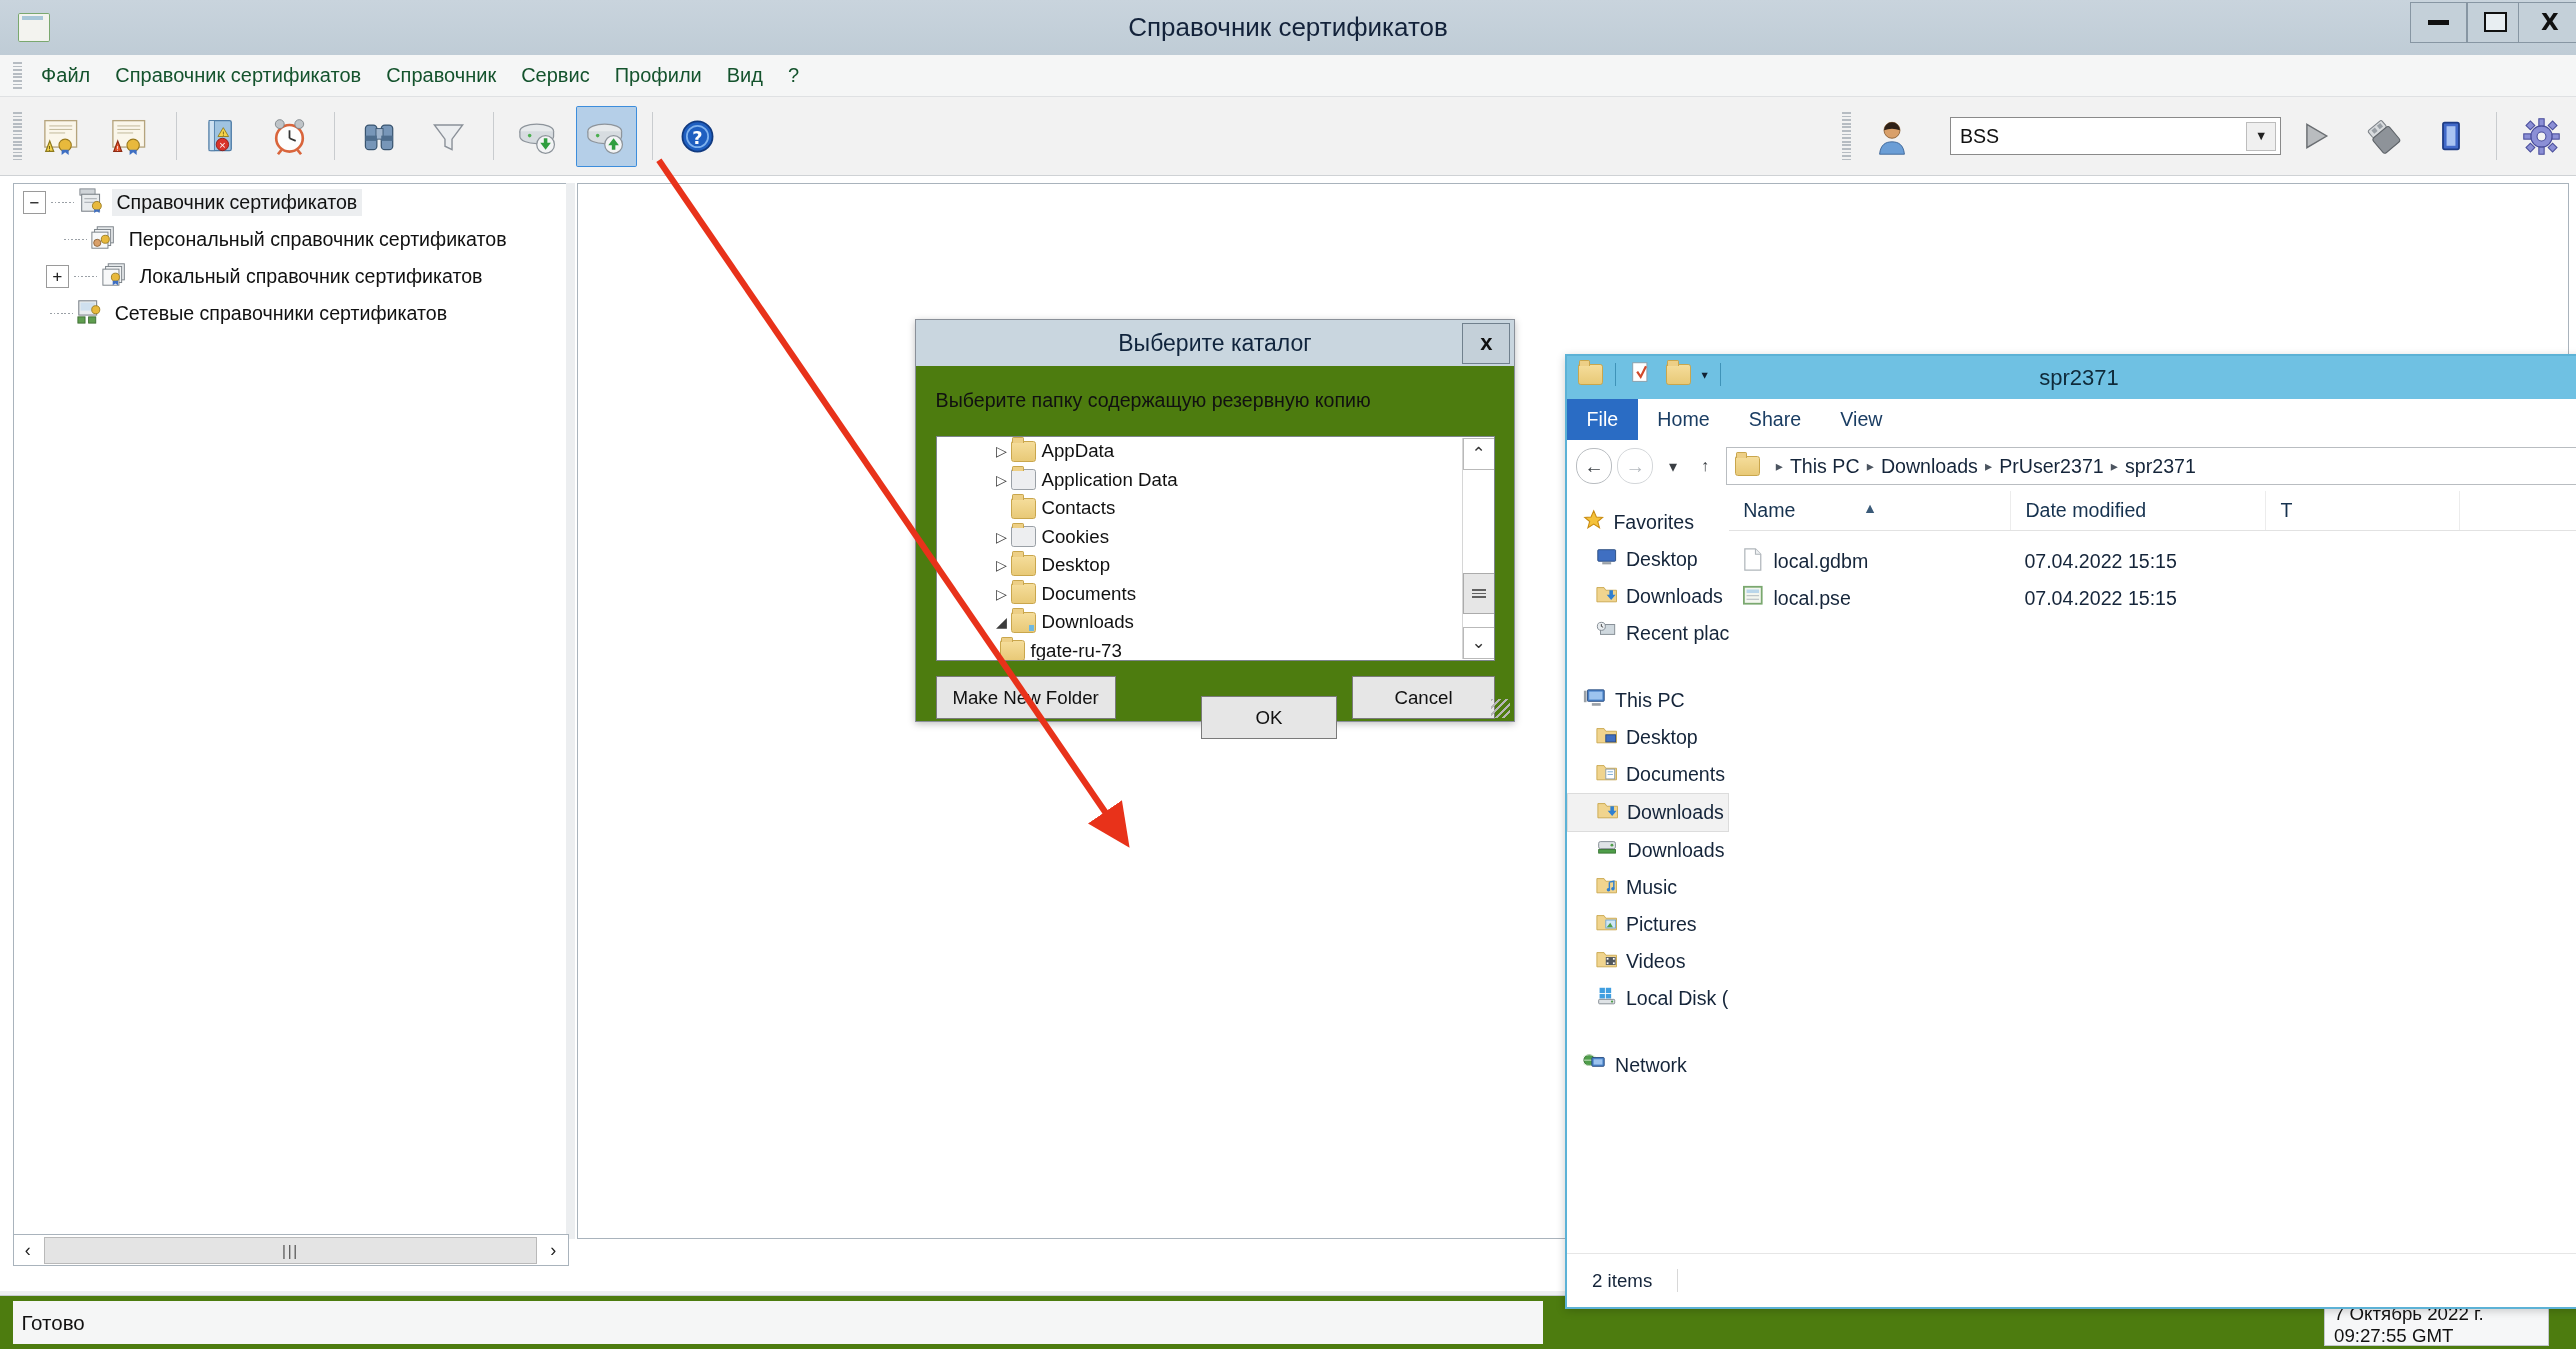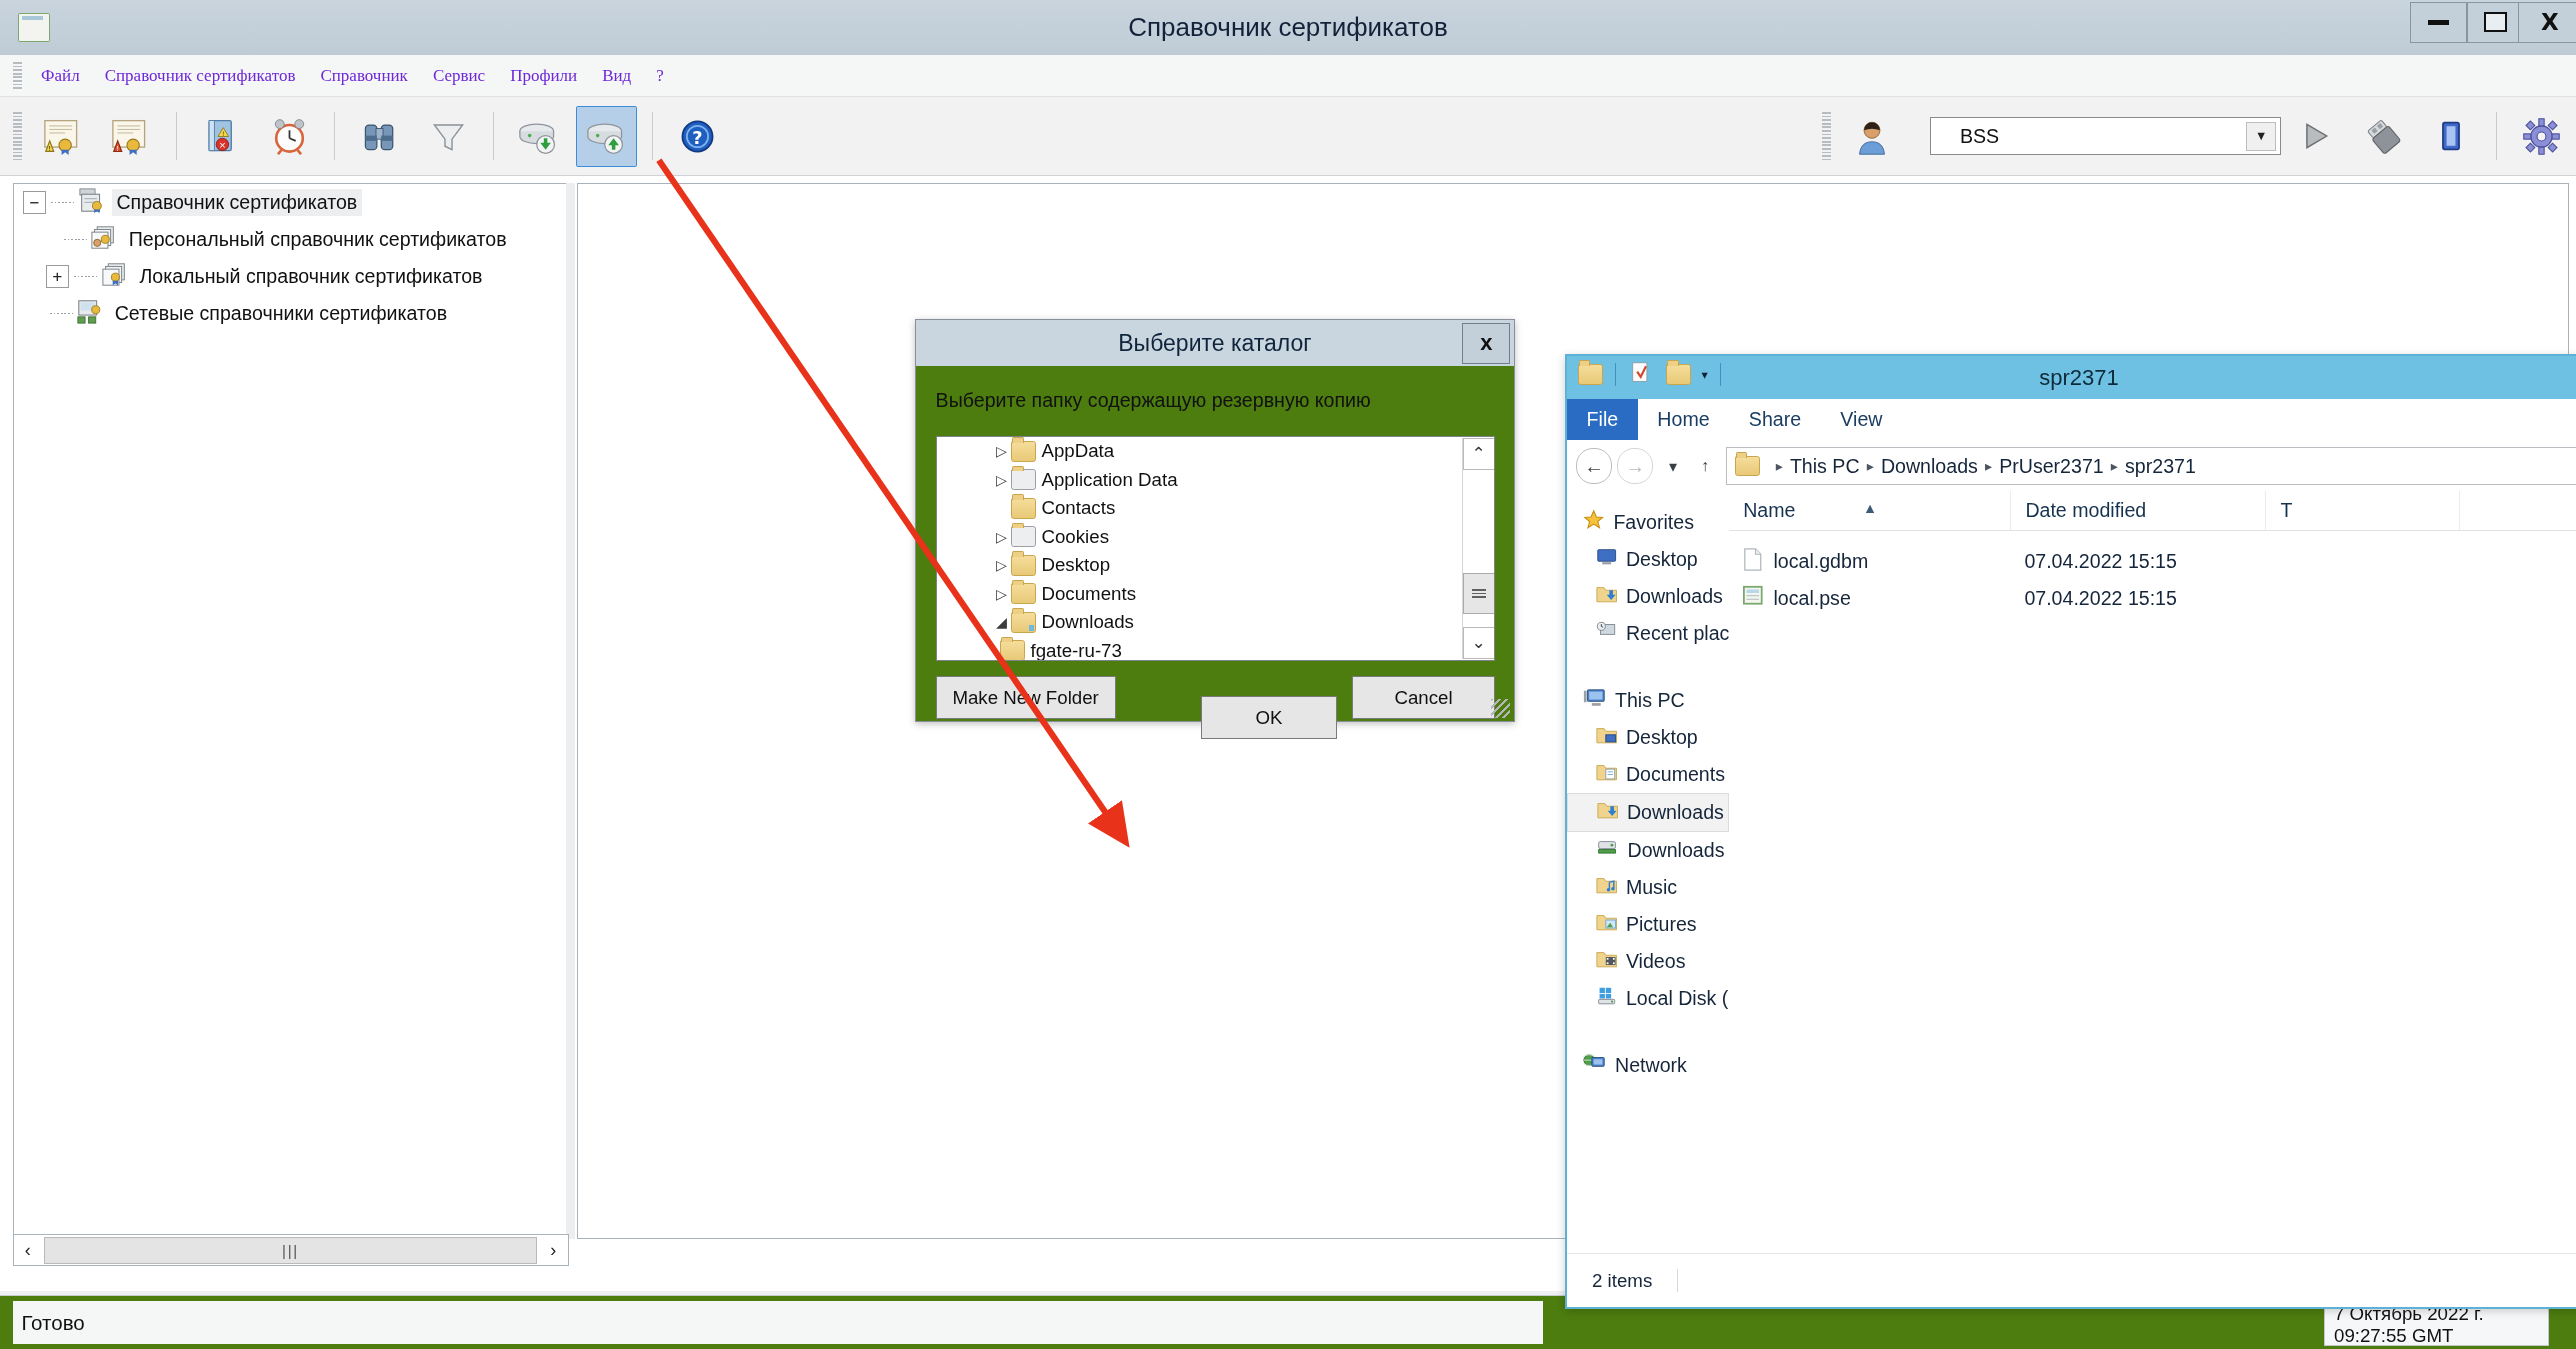--- a/index.html
+++ b/index.html
@@ -26,34 +26,34 @@
   #btn-close{right:-5.3px;width:61px;}
   .wbtn .glyph{font-size:23px;color:#101010;font-weight:bold;font-family:"DejaVu Sans",sans-serif;}
   #btn-min .glyph{display:block;width:21.4px;height:4.5px;background:#101010;}
   #btn-max .glyph{display:block;width:19.6px;height:16px;border:2.7px solid #101010;background:#e8eef2;}
 
   
   #menubar{position:absolute;left:0;top:55px;width:2576px;height:41px;background:#f5f6f6;
     border-bottom:0.9px solid #dfe1e3;display:flex;align-items:center;}
   #menu-grip{width:9px;height:27px;margin-left:12.5px;margin-right:7.1px;
     background:repeating-linear-gradient(to bottom,#b6bcc2 0 1.8px,transparent 1.8px 3.6px);}
-  .menu-item{padding:3.6px 12.5px;font-size:17px;color:#6d28d9;cursor:default;font-family:Liberation Serif, serif;}
+  .menu-item{padding:3.6px 12.5px;font-size:20px;color:#14532d;cursor:default;}
 
   
   #toolbar{position:absolute;left:0;top:97px;width:2576px;height:78px;background:#f2f2f2;
     border-bottom:0.9px solid #cfd2d5;display:flex;align-items:center;}
   .tb-grip{width:9px;height:48px;margin-left:12.5px;margin-right:7.1px;
     background:repeating-linear-gradient(to bottom,#b6bcc2 0 1.8px,transparent 1.8px 3.6px);}
   .tb-btn{width:59px;height:59px;margin:0 3.6px;display:flex;align-items:center;justify-content:center;
      border:0.9px solid transparent;border-radius:1.8px;position:relative;}
   .tb-btn.selected{background:#b5cfe8;border:0.9px solid #3c8ddc;}
   .tb-sep{width:0.9px;height:48px;background:#c9cccf;margin:0 10.7px;}
   .tb-spacer{flex:1 1 auto;}
   #profile-combo{width:329px;height:36px;background:#fff;border:0.9px solid #8a8a8a;
-     display:flex;align-items:center;position:relative;margin-left:24px;padding-left:20px;}
+     display:flex;align-items:center;position:relative;margin-left:24px;}
   #profile-combo .val{font-size:19.6px;color:#111;padding-left:9px;}
   #profile-combo .arrow{position:absolute;right:3.6px;top:3.6px;width:28.5px;height:27px;
      background:#f0f0f0;border:0.9px solid #bdbdbd;display:flex;align-items:center;justify-content:center;
      font-size:12.5px;color:#222;}
 
   
   #content{position:absolute;left:0;top:176px;width:2576px;bottom:58px;background:#fff;}
   #tree-panel{position:absolute;left:12.5px;top:7.1px;width:552px;bottom:52px;background:#fff;
      border:0.9px solid #a9b3bc;}
   #tree-splitter{position:absolute;left:566px;top:7.1px;width:9px;bottom:52px;background:#eceef0;}

